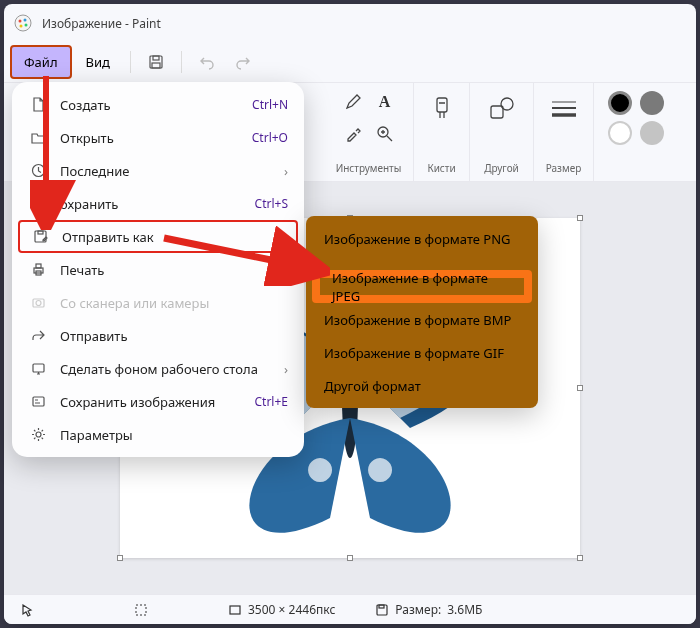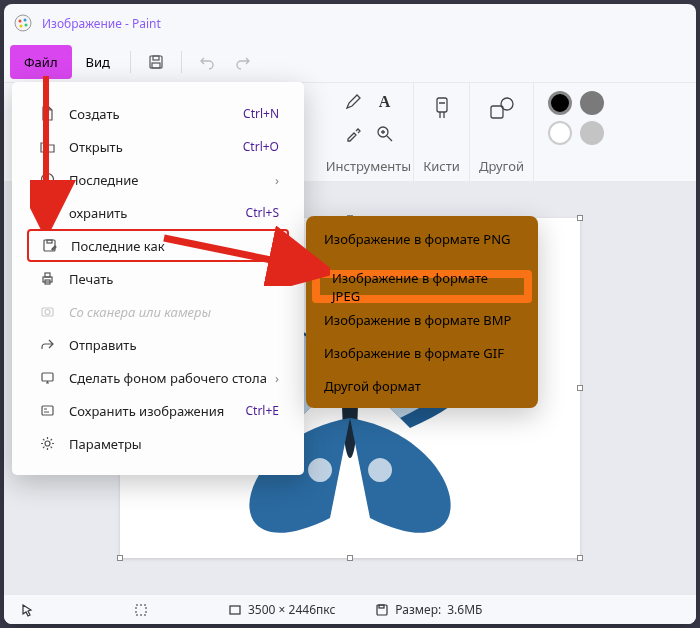--- a/index.html
+++ b/index.html
@@ -1,53 +1,53 @@
 <!DOCTYPE html>
 <html><head>
 <meta charset="utf-8">
 <style>
   * { box-sizing: border-box; margin: 0; padding: 0; font-family: "Segoe UI", system-ui, sans-serif; }
   body { width: 700px; height: 628px; overflow: hidden; position: relative; background: #3a3a4a; }
   .window { position: absolute; left: 4px; top: 4px; right: 4px; bottom: 4px; background: #f7f8fc; border-radius: 8px; box-shadow: 0 4px 20px rgba(0,0,0,.3); display: flex; flex-direction: column; overflow: hidden; }
 
   
-  .titlebar { height: 38px; display: flex; align-items: center; padding: 16px 10px; font-size: 12px; color: #8b5cf6; }
+  .titlebar { height: 38px; display: flex; align-items: center; padding: 16px 10px; font-size: 12px; color: #404040; }
   .titlebar .appicon { width: 18px; height: 18px; margin-right: 10px; }
 
   
   .menurow { height: 40px; display: flex; align-items: center; padding: 0 6px; gap: 2px; }
   .menubtn { padding: 6px 12px; font-size: 13px; border-radius: 4px; cursor: pointer; }
-  .menubtn.file { border: 2px solid #d946ef; background:#d946ef; }
+  .menubtn.file { border: 2px solid #c2410c; background:#c4b5fd; }
   .sep { width: 1px; height: 22px; background: #ddd; margin: 0 6px; }
   .iconbtn { width: 34px; height: 30px; display: flex; align-items: center; justify-content: center; border-radius: 4px; cursor: pointer; color: #555; }
   .iconbtn.dis { color: #bbb; }
 
   
   .ribbon { height: 100px; border-top: 1px solid #e8e8ee; border-bottom: 1px solid #e8e8ee; display: flex; padding-left: 320px; position: relative; background:#f7f8fc; }
   .rgroup { display: flex; flex-direction: column; align-items: center; justify-content: space-between; padding: 8px 10px 6px; border-right: 1px solid #e8e8ee; }
   .rgroup:last-child { border-right: none; }
   .rgroup .icons { display: flex; gap: 10px; flex-wrap: wrap; align-items: center; justify-content: center; }
-  .rgroup .lbl { font-size: 13px; color: #666; margin-top: 12px; }
+  .rgroup .lbl { font-size: 10px; color: #666; margin-top: 12px; }
   .ri { width: 22px; height: 22px; display:flex; align-items:center; justify-content:center; color:#444; }
   .ri.big { width: 36px; height: 36px; }
   .color-circle { width: 24px; height: 24px; border-radius: 50%; }
 
   
   .canvasarea { flex: 1; background: #e9eaef; position: relative; display:flex; align-items:center; justify-content:center; }
   .canvas { width: 460px; height: 340px; background: #fff; position: relative; box-shadow: 0 1px 3px rgba(0,0,0,.15); }
   .handle { position:absolute; width:6px; height:6px; background:#fff; border:1px solid #888; }
 
   
   .statusbar { height: 30px; border-top: 1px solid #e8e8ee; display: flex; align-items: center; font-size: 12px; color: #333; padding: 0 16px; gap: 40px; background:#f7f8fc;}
   .statusbar .sitem { display:flex; align-items:center; gap:6px; }
 
   
-  .filemenu { position: absolute; left: 12px; top: 82px; width: 292px; background: #fdfdfe; border-radius: 5px; box-shadow: 0 8px 28px rgba(0,0,0,.22); padding: 15px; z-index: 20; }
+  .filemenu { position: absolute; left: 12px; top: 82px; width: 292px; background: #fdfdfe; border-radius: 15px; box-shadow: 0 8px 28px rgba(0,0,0,.22); padding: 6px; z-index: 20; }
   .fmitem { display: flex; align-items: center; height: 33px; padding: 0 10px; font-size: 13px; color: #222; border-radius: 4px; cursor:pointer; position:relative; }
-  .fmitem.dis { color: #bbb; font-style: italic; }
+  .fmitem.dis { color: #bbb; }
   .fmitem .fmicon { width: 20px; display:flex; justify-content:center; margin-right: 12px; color:#555; }
   .fmitem.dis .fmicon{color:#ccc;}
   .fmitem .short { margin-left: auto; font-size: 12px; color: #4c1d95; }
   .fmitem .chev { margin-left: auto; color: #888; }
   .fmitem.highlight { border: 2px solid #e1261c; }
 
   
   .submenu { position: absolute; left: 306px; top: 216px; width: 232px; background: #a16207; border-radius: 8px; box-shadow: 0 8px 28px rgba(0,0,0,.22); padding: 6px; z-index: 21; }
   .smitem { display:flex; align-items:center; height: 33px; padding: 0 12px; font-size: 13px; border-radius: 4px; cursor:pointer;}
   .smitem.highlight { border: 8px solid #f97316; margin-top: 15px; }
@@ -136,20 +136,32 @@
     <div class="rgroup" style="width:64px">
       <div class="icons">
         <span class="ri big">
             <svg width="30" height="30" viewBox="0 0 30 30" fill="none" stroke="#444" stroke-width="1.3">
               <rect x="4" y="12" width="12" height="12" rx="2"></rect>
               <circle cx="20" cy="10" r="6"></circle>
             </svg>
           </span>
       </div>
       <span class="lbl">Другой</span>
+    </div>
+    <div class="rgroup" style="width:60px">
+      <div class="icons">
+        <span class="ri big">
+            <svg width="30" height="22" viewBox="0 0 30 22" stroke="#444">
+              <line x1="3" y1="4" x2="27" y2="4" stroke-width="1"></line>
+              <line x1="3" y1="10" x2="27" y2="10" stroke-width="2"></line>
+              <line x1="3" y1="17" x2="27" y2="17" stroke-width="3.5"></line>
+            </svg>
+          </span>
+      </div>
+      <span class="lbl">Размер</span>
     </div>
     <div class="rgroup" style="width:84px;border-right:none">
       <div class="icons" style="flex-direction:column; gap:6px; align-items:flex-start">
         <div style="display:flex;gap:8px">
           <span class="color-circle" style="background:#000;border:3px solid #888"></span>
           <span class="color-circle" style="background:#7a7a7a"></span>
         </div>
         <div style="display:flex;gap:8px">
           <span class="color-circle" style="background:#fff;border:2px solid #ccc"></span>
           <span class="color-circle" style="background:#c4c4c4"></span>
@@ -254,21 +266,21 @@
     <span class="short">Ctrl+S</span>
   </div>
   <div class="fmitem highlight">
     <span class="fmicon">
         <svg width="15" height="15" viewBox="0 0 15 15" fill="none" stroke="currentColor" stroke-width="1.2">
           <rect x="2" y="2" width="11" height="11" rx="1"></rect>
           <rect x="5" y="2" width="5" height="3"></rect>
           <path d="M10 11l3-3 1 1-3 3h-1z"></path>
         </svg>
       </span>
-    <span>Последние как</span>
+    <span>Отправить как</span>
     <span class="chev">›</span>
   </div>
   <div class="fmitem">
     <span class="fmicon">
         <svg width="15" height="15" viewBox="0 0 15 15" fill="none" stroke="currentColor" stroke-width="1.2">
           <rect x="3" y="6" width="9" height="5"></rect>
           <rect x="5" y="2" width="5" height="4"></rect>
           <rect x="5" y="9" width="5" height="4"></rect>
         </svg>
       </span>

